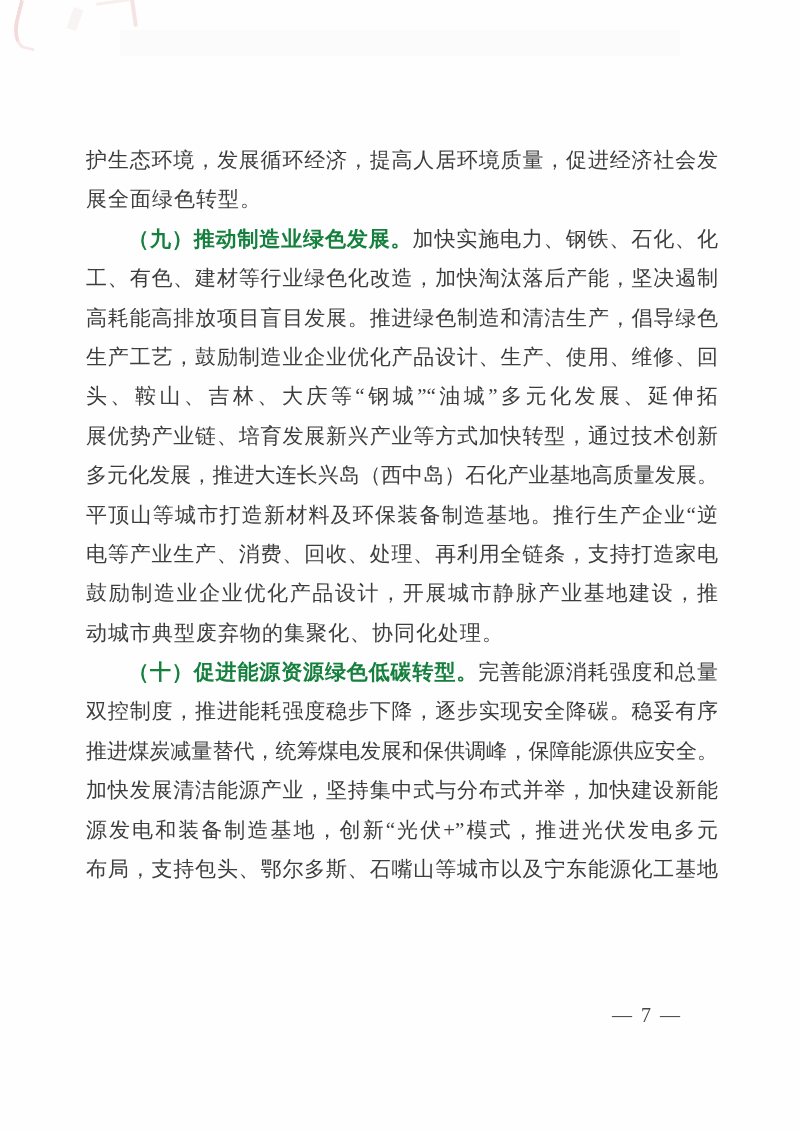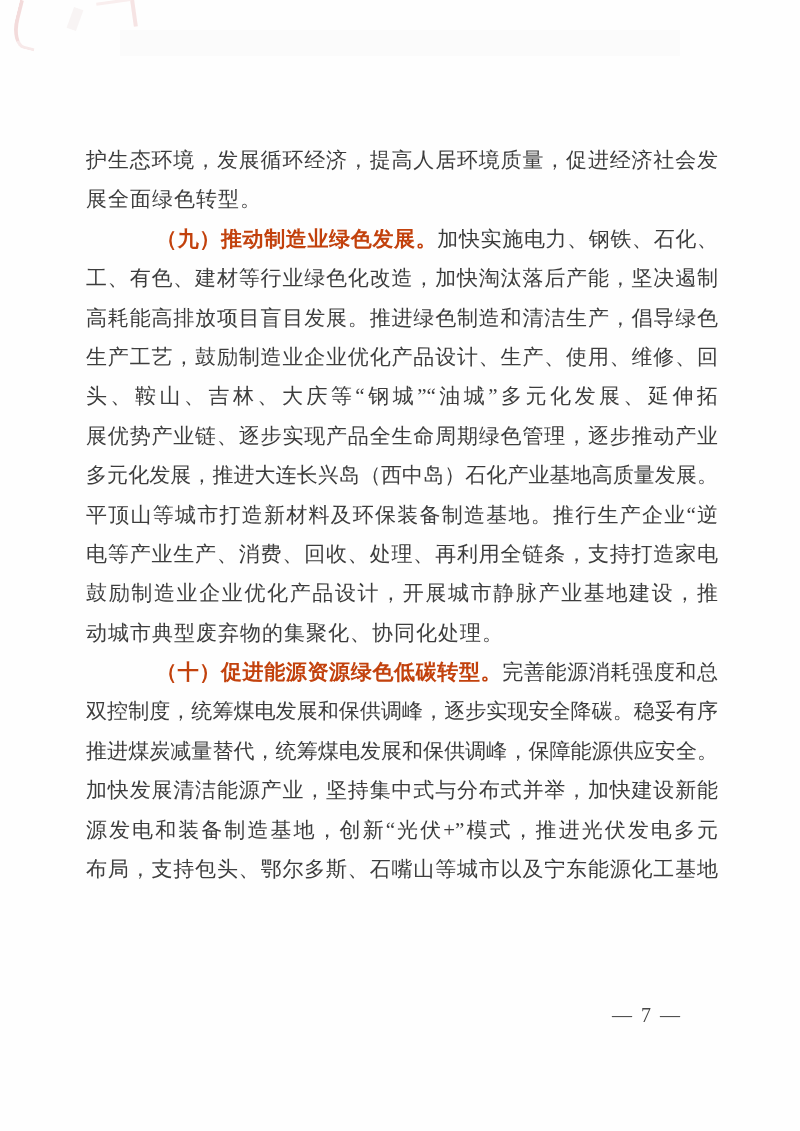--- a/index.html
+++ b/index.html
@@ -61,22 +61,21 @@
   .line.left {
     text-align-last: left;
     letter-spacing: 1px;
   }
   .line.indent {
     padding-left: 42px;
     width: 590px;
   }
   .b {
     font-weight: 700;
-    color: #c2410c;
-    margin-left: 28px;
+    color: #15803d;
   }
   .page-number {
     position: absolute;
     top: 1004px;
     right: 118px;
     font-size: 20px;
     letter-spacing: 2px;
     color: #474747;
   }
 </style>
@@ -90,28 +89,28 @@
   <div class="artifact ghost"></div>
 
   <div class="text-block">
       <div class="line"><span>护生态环境，发展循环经济，提高人居环境质量，促进经济社会发</span></div>
       <div class="line left"><span>展全面绿色转型。</span></div>
       <div class="line indent"><span class="b">（九）推动制造业绿色发展。</span><span>加快实施电力、钢铁、石化、化</span></div>
       <div class="line"><span>工、有色、建材等行业绿色化改造，加快淘汰落后产能，坚决遏制</span></div>
       <div class="line"><span>高耗能高排放项目盲目发展。推进绿色制造和清洁生产，倡导绿色</span></div>
       <div class="line"><span>生产工艺，鼓励制造业企业优化产品设计、生产、使用、维修、回</span></div>
       <div class="line"><span>头、鞍山、吉林、大庆等“钢城”“油城”多元化发展、延伸拓</span></div>
-      <div class="line"><span>展优势产业链、逐步实现产品全生命周期绿色管理，逐步推动产业</span></div>
+      <div class="line"><span>展优势产业链、培育发展新兴产业等方式加快转型，通过技术创新</span></div>
       <div class="line"><span>多元化发展，推进大连长兴岛（西中岛）石化产业基地高质量发展。</span></div>
       <div class="line"><span>平顶山等城市打造新材料及环保装备制造基地。推行生产企业“逆</span></div>
       <div class="line"><span>电等产业生产、消费、回收、处理、再利用全链条，支持打造家电</span></div>
       <div class="line"><span>鼓励制造业企业优化产品设计，开展城市静脉产业基地建设，推</span></div>
       <div class="line left"><span>动城市典型废弃物的集聚化、协同化处理。</span></div>
       <div class="line indent"><span class="b">（十）促进能源资源绿色低碳转型。</span><span>完善能源消耗强度和总量</span></div>
-      <div class="line"><span>双控制度，统筹煤电发展和保供调峰，逐步实现安全降碳。稳妥有序</span></div>
+      <div class="line"><span>双控制度，推进能耗强度稳步下降，逐步实现安全降碳。稳妥有序</span></div>
       <div class="line"><span>推进煤炭减量替代，统筹煤电发展和保供调峰，保障能源供应安全。</span></div>
       <div class="line"><span>加快发展清洁能源产业，坚持集中式与分布式并举，加快建设新能</span></div>
       <div class="line"><span>源发电和装备制造基地，创新“光伏+”模式，推进光伏发电多元</span></div>
       <div class="line"><span>布局，支持包头、鄂尔多斯、石嘴山等城市以及宁东能源化工基地</span></div>
     </div>
 
   <div class="page-number">— 7 —</div>
 </div>
 
 </body></html>

